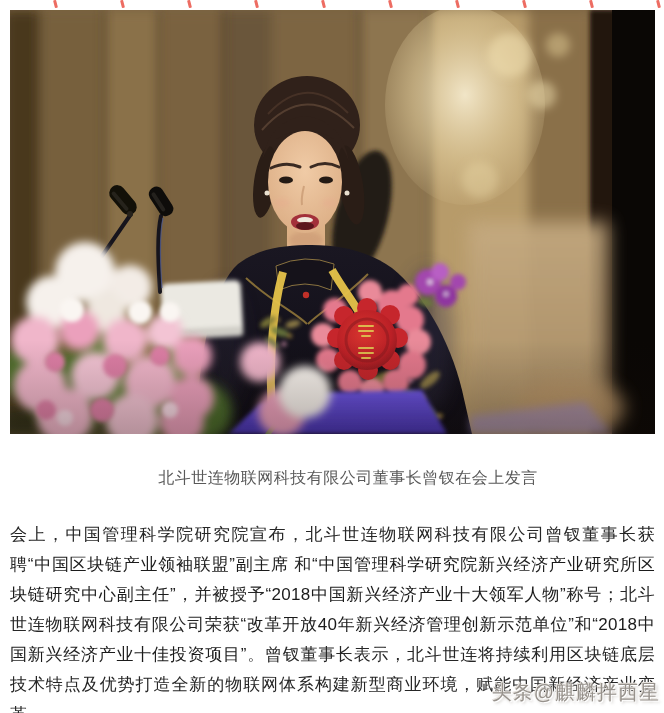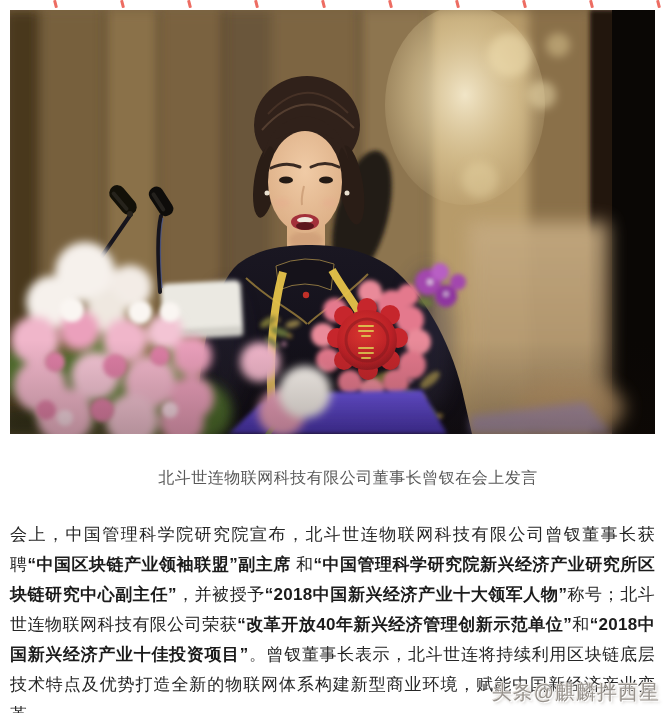--- a/index.html
+++ b/index.html
@@ -18,21 +18,21 @@
     position:absolute;left:16px;top:467px;width:664px;text-align:center;
     font-size:16px;line-height:22px;color:#595959;letter-spacing:.5px;
   }
   
   .para{
     position:absolute;left:10px;top:520px;width:645px;
     font-size:17px;line-height:30px;color:#262626;text-align:justify;
     letter-spacing:.3px;
   }
   .para .seg{font-weight:400;}
-  .para .seg.bold{font-weight:700;color:#1b1b1b;}
+  .para .seg.bold{font-weight:400;color:#1b1b1b;}
   
   .watermark{
     position:absolute;right:4px;top:679px;
     font-size:20px;font-weight:400;letter-spacing:1px;color:#97928c;
     text-shadow:1px 1px 0 #ffffff,-1px -1px 0 #e6e2dd,2px 2px 3px rgba(110,100,90,.35);
     white-space:nowrap;
   }
 </style>
 </head>
 <body>

